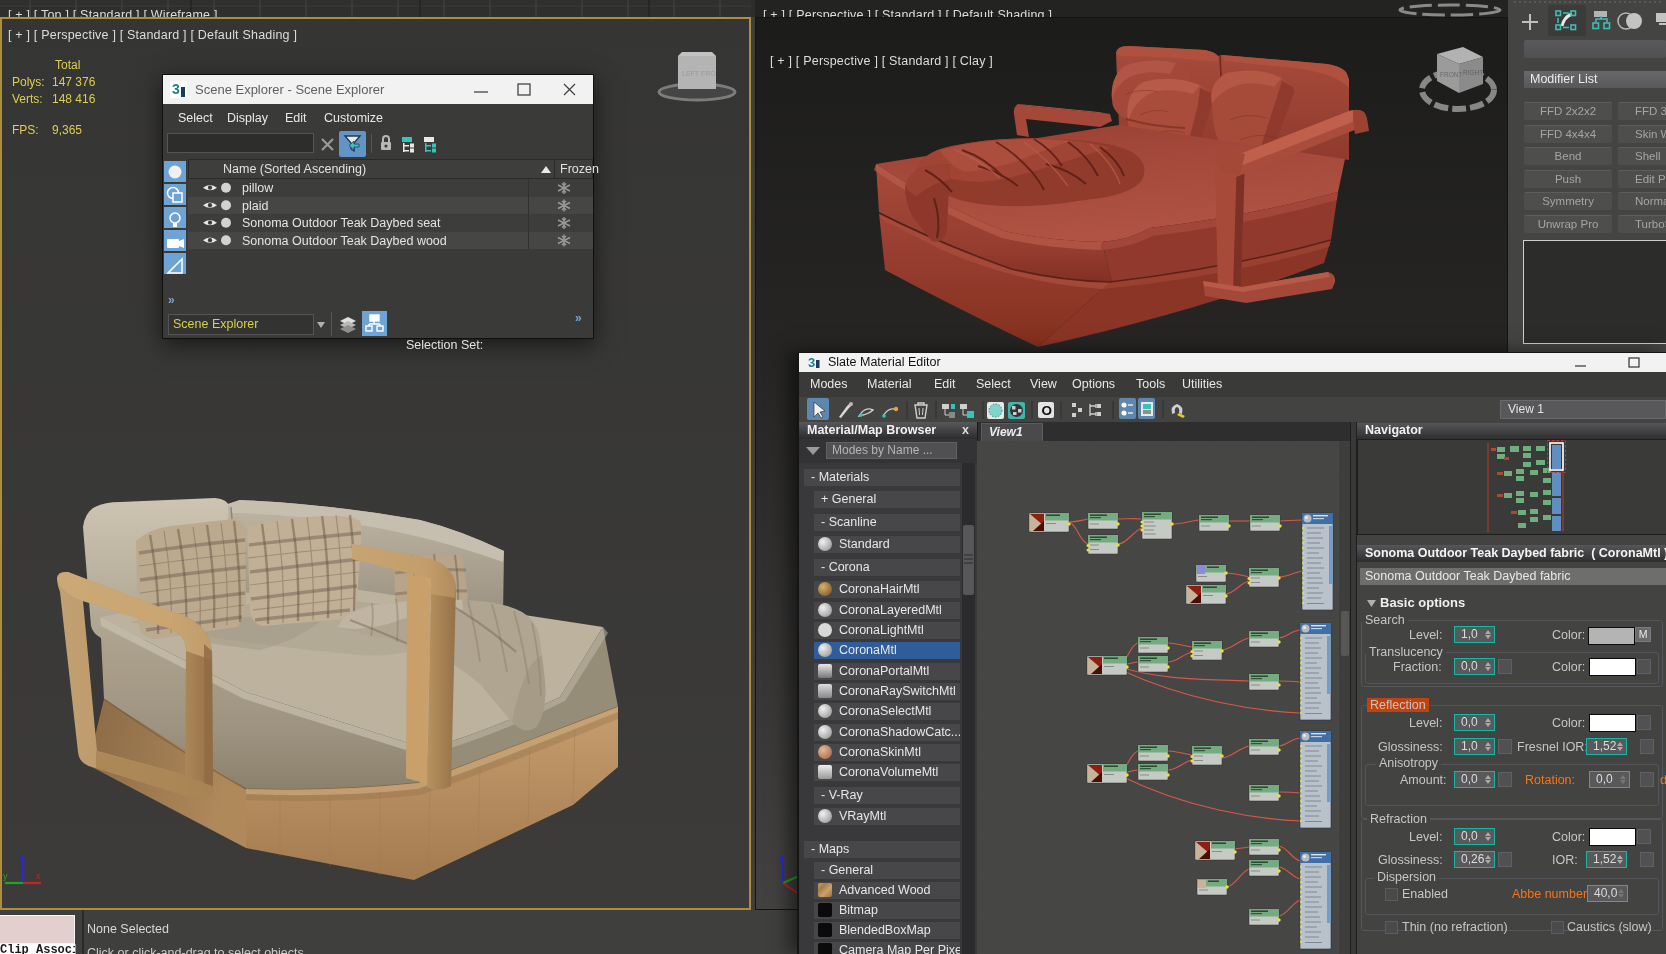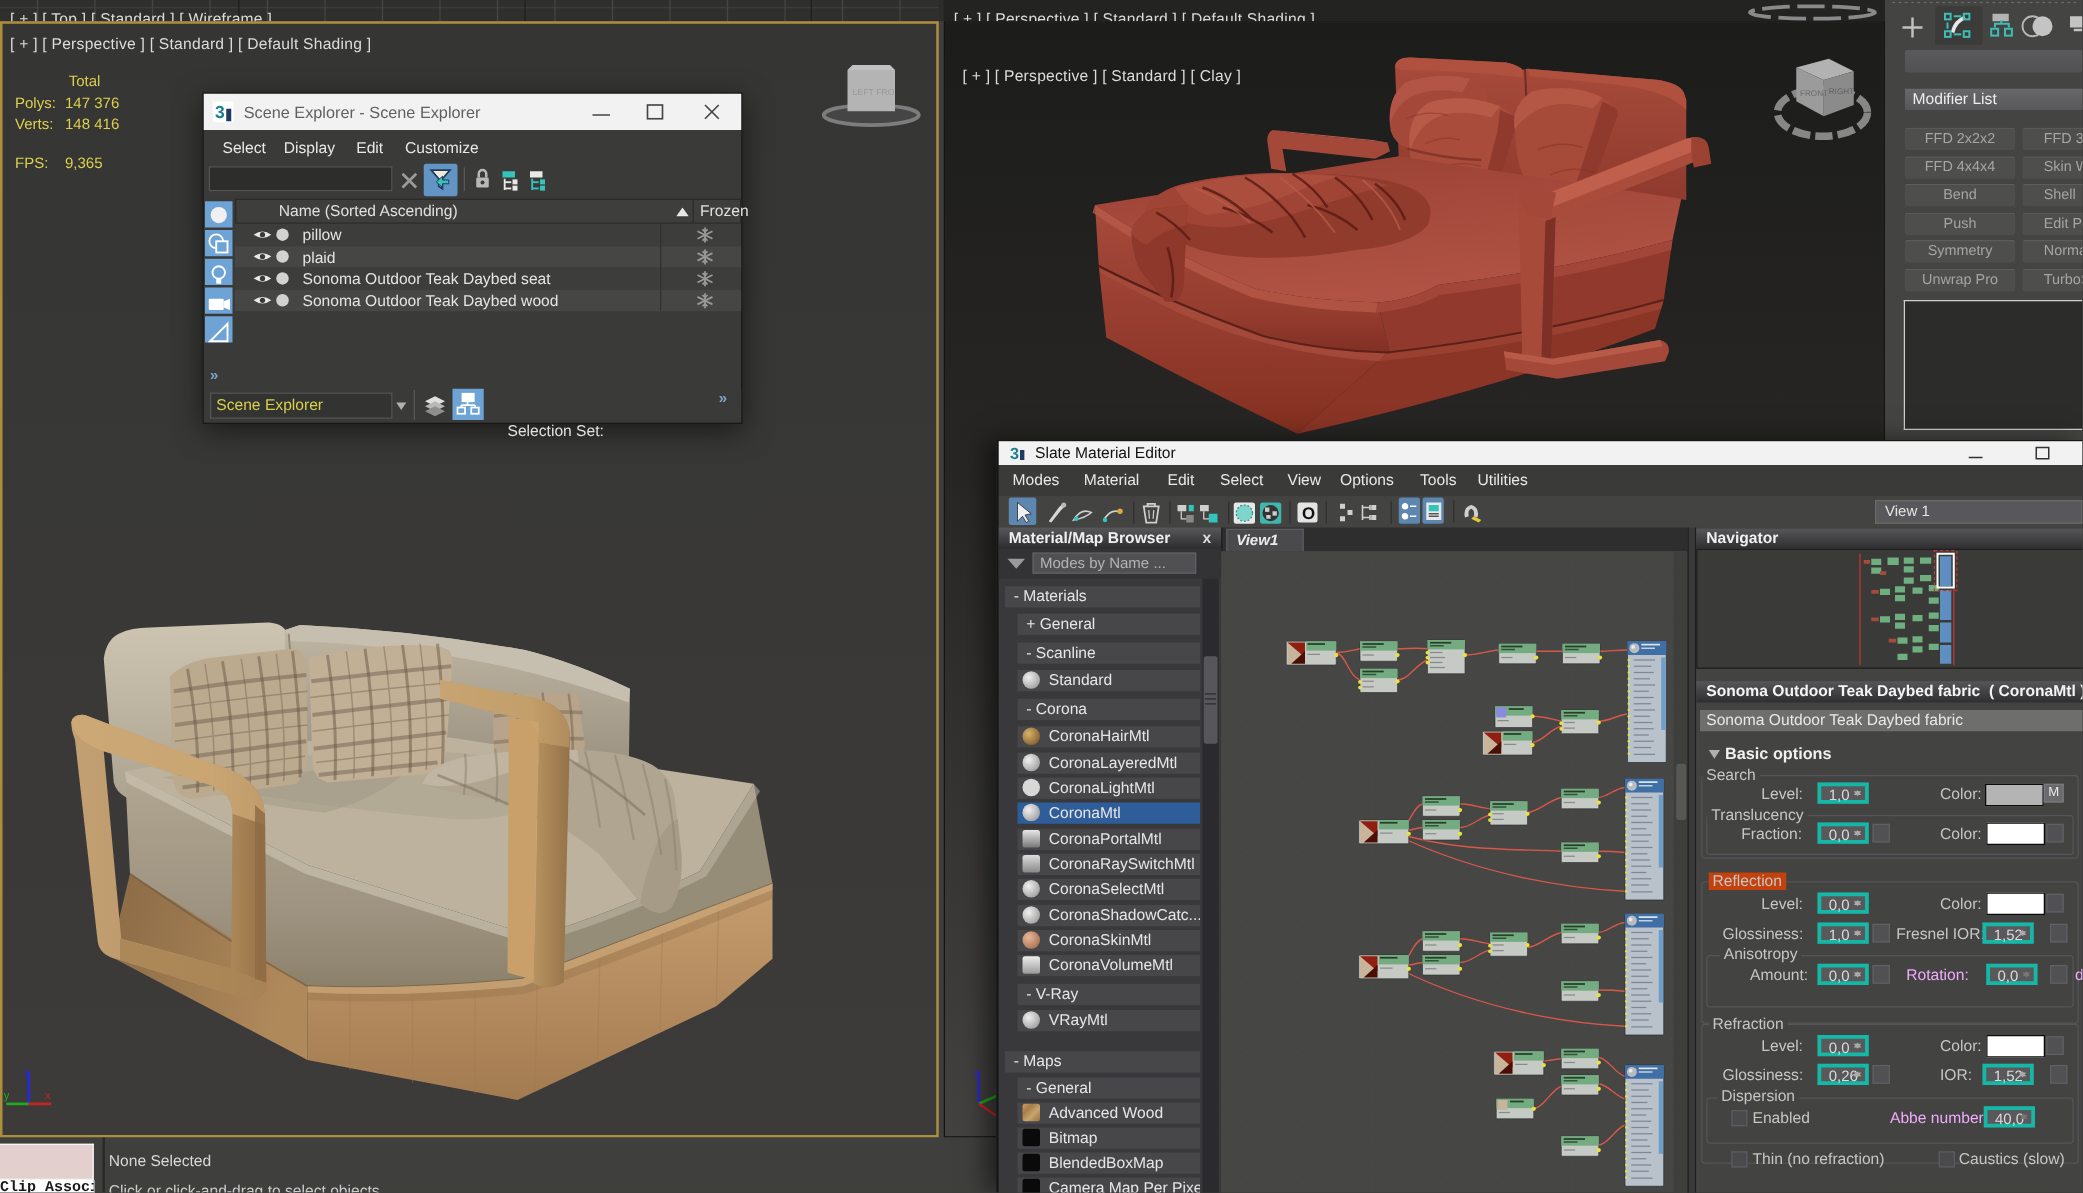--- a/index.html
+++ b/index.html
@@ -16,22 +16,22 @@
 .topstrip{position:absolute;left:0;top:0;width:1666px;height:17px;background:#2c2c2b;overflow:hidden;}
 
 .cmd{position:absolute;left:1508px;top:0;width:158px;height:954px;background:#444443;}
 .cmdbtnR{text-align:left !important;padding-left:17px;}
 .cmdbtn{position:absolute;width:88px;height:18px;box-sizing:content-box;background:#4e4e4d;border-radius:2px;border-top:1px solid #5d5d5c;box-sizing:border-box;color:#a5a5a4;font-size:11.5px;text-align:center;line-height:16px;}
 
 .sbar{position:absolute;left:0;top:910px;width:1666px;height:44px;background:#3f3f3e;}
 .menu{color:#e8e8e8;font-size:12.5px;}
 
 .plabel{position:absolute;color:#c6c6c6;font-size:12.5px;white-space:nowrap;}
-.pdis{color:#f0abfc;}
-.pspin{position:absolute;width:41px;height:17px;background:#59595c;border:3px solid #14b8a6;box-sizing:border-box;color:#dcdcdc;font-size:12px;line-height:15px;padding-left:6px;}
+.pdis{color:#f97316;}
+.pspin{position:absolute;width:41px;height:17px;background:#59595c;border:1px solid #14b8a6;box-sizing:border-box;color:#dcdcdc;font-size:12px;line-height:15px;padding-left:6px;}
 .pspin:after{content:'';position:absolute;right:3px;top:3px;border-left:3.5px solid transparent;border-right:3.5px solid transparent;border-bottom:4px solid #aaa;}
 .pspin:before{content:'';position:absolute;right:3px;bottom:3px;border-left:3.5px solid transparent;border-right:3.5px solid transparent;border-top:4px solid #aaa;}
 .pdis.pspin:after{border-bottom-color:#777;}
 .pdis.pspin:before{border-top-color:#777;}
 .pbtn{position:absolute;width:14px;height:15px;background:#515154;border:1px solid #606064;box-sizing:border-box;}
 .pswatch{position:absolute;width:45px;height:16px;border:1px solid #0a0a0a;}
 .pchk{position:absolute;width:13px;height:13px;background:#4a4a4d;border:1px solid #5c5c60;box-sizing:border-box;}
 .pfs{position:absolute;border:1px solid #55555a;border-radius:3px;}
 .brc,.brr{position:absolute;height:17px;background:#47474a;line-height:17px;padding-left:7px;box-sizing:border-box;white-space:nowrap;overflow:hidden;}
 .brr{padding-left:4px;}

